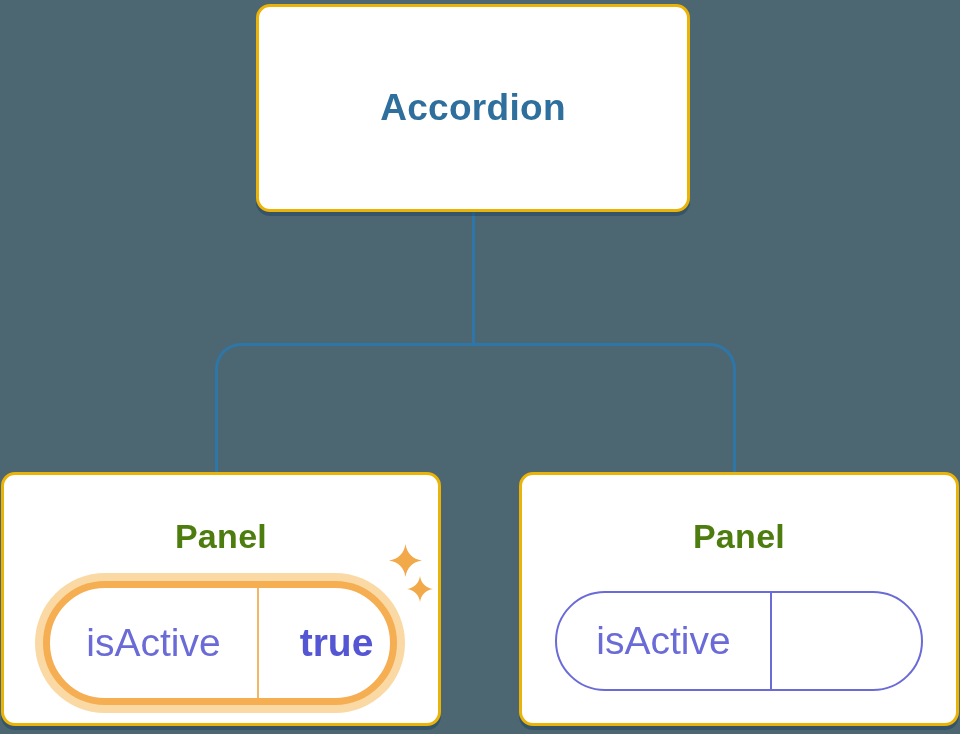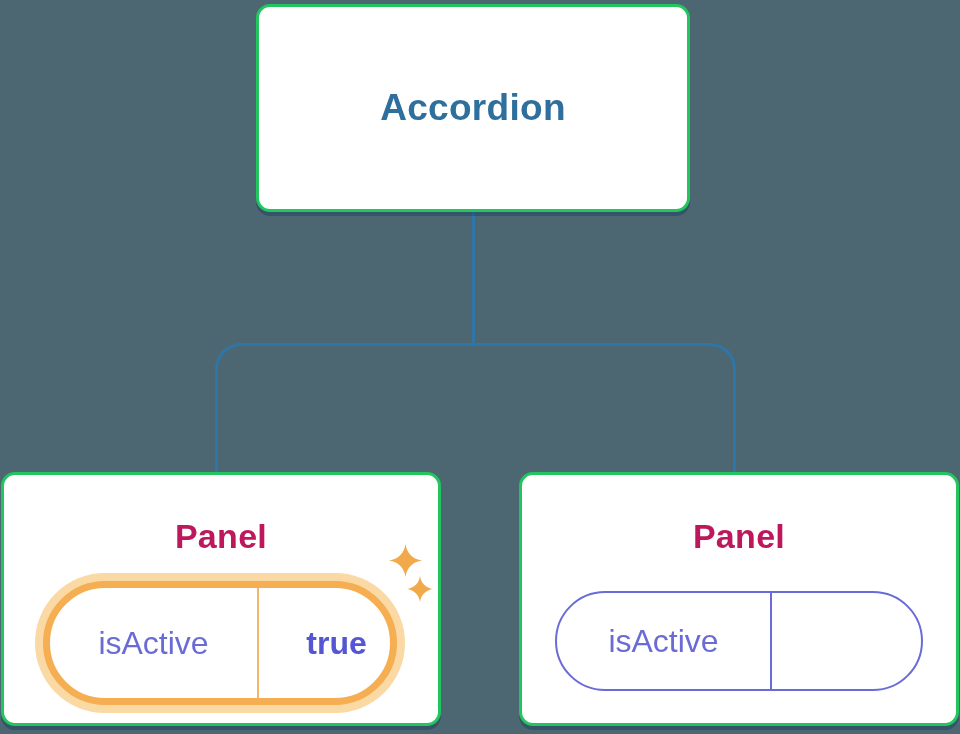--- a/index.html
+++ b/index.html
@@ -32,21 +32,21 @@
     height: 130px;
     box-sizing: border-box;
     border: 3px solid #2F76A8;
     border-bottom: none;
     border-radius: 26px 26px 0 0;
   }
   
   .node-box {
     position: absolute;
     background: #FFFFFF;
-    border: 3px solid #22c55e;
+    border: 3px solid #eab308;
     border-radius: 14px;
     box-shadow: 0 4px 0 rgba(19, 56, 93, 0.38);
     box-sizing: border-box;
   }
   .accordion-box {
     left: 256px;
     top: 4px;
     width: 434px;
     height: 208px;
     display: flex;
@@ -65,21 +65,21 @@
     height: 254px;
   }
   .panel-left  { left: 1px; }
   .panel-right { left: 519px; }
   .panel-title {
     position: absolute;
     top: 42px;
     left: 0;
     right: 0;
     text-align: center;
-    color: #be185d;
+    color: #4d7c0f;
     font-size: 34px;
     font-weight: 600;
     letter-spacing: 0.3px;
   }
   
   .state-pill {
     position: absolute;
     background: #FFFFFF;
     display: flex;
     align-items: stretch;
@@ -99,21 +99,21 @@
     top: 116px;
     width: 368px;
     height: 100px;
     border: 2px solid #6B6BD8;
     border-radius: 60px;
   }
   .pill-cell {
     display: flex;
     align-items: center;
     justify-content: center;
-    font-size: 32px;
+    font-size: 39px;
     color: #6B6BD8;
   }
   .pill-active  .pill-cell.key { width: 207px; }
   .pill-inactive .pill-cell.key { width: 213px; }
   .pill-cell.val { flex: 1; }
   .pill-active .pill-cell.val {
     font-weight: 700;
     color: #5456D3;
     padding-left: 24px;
   }

